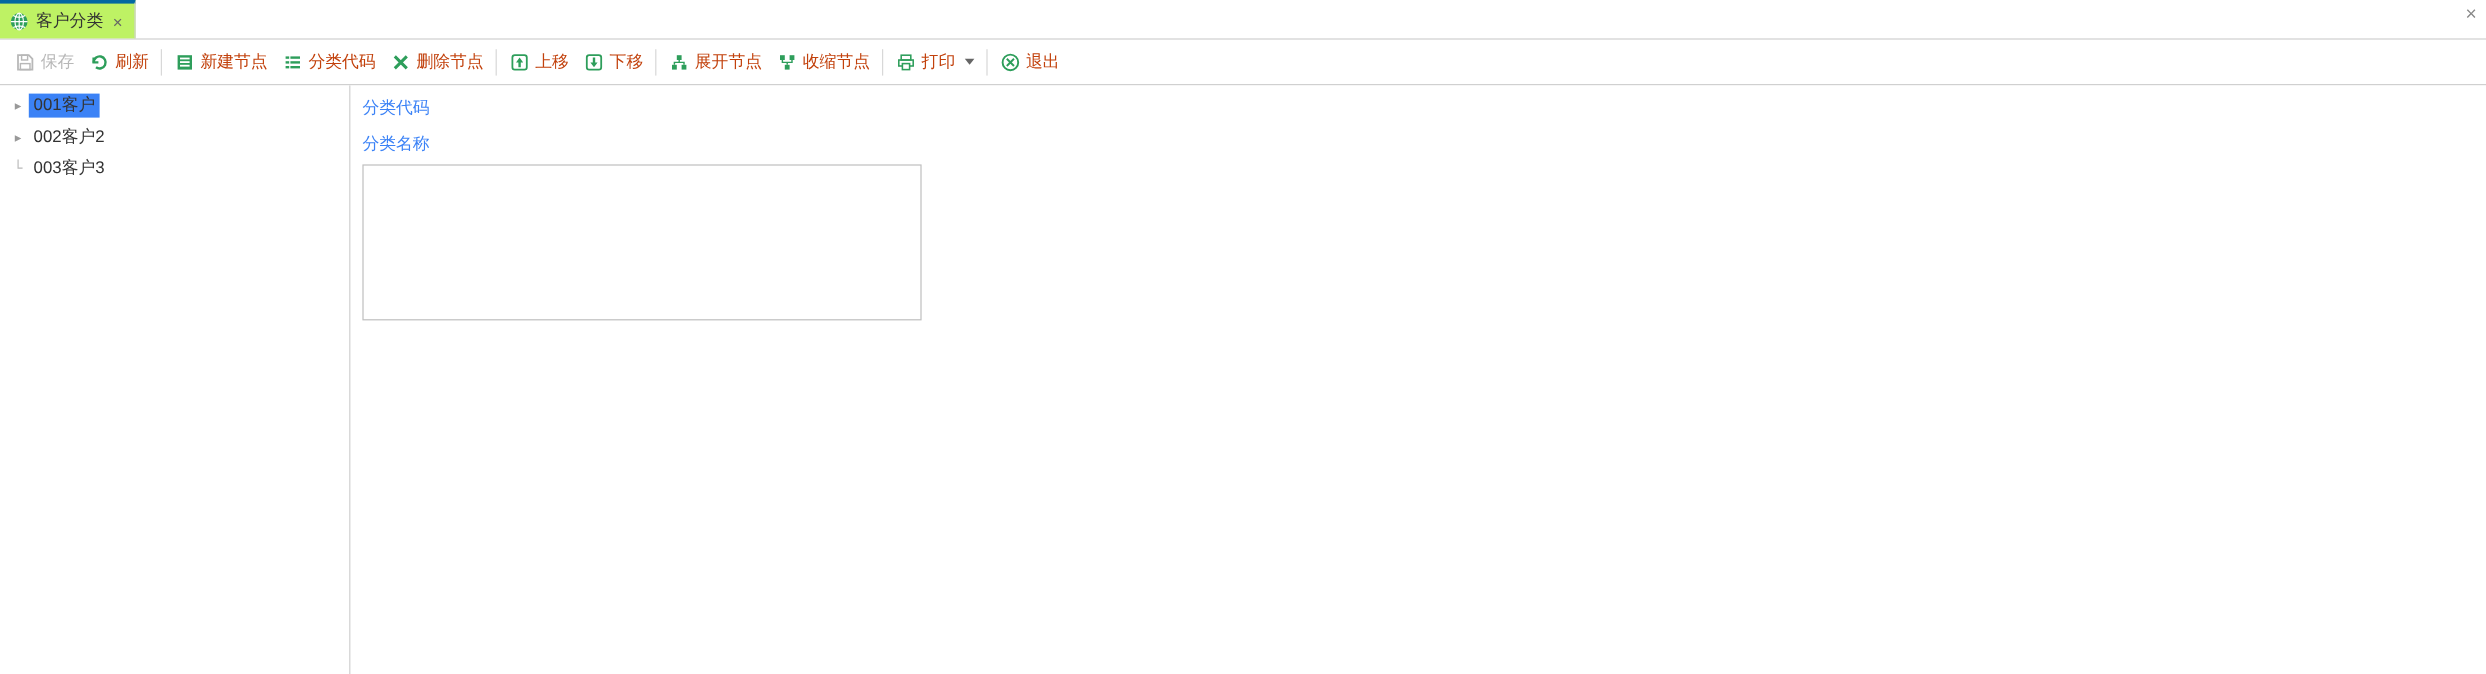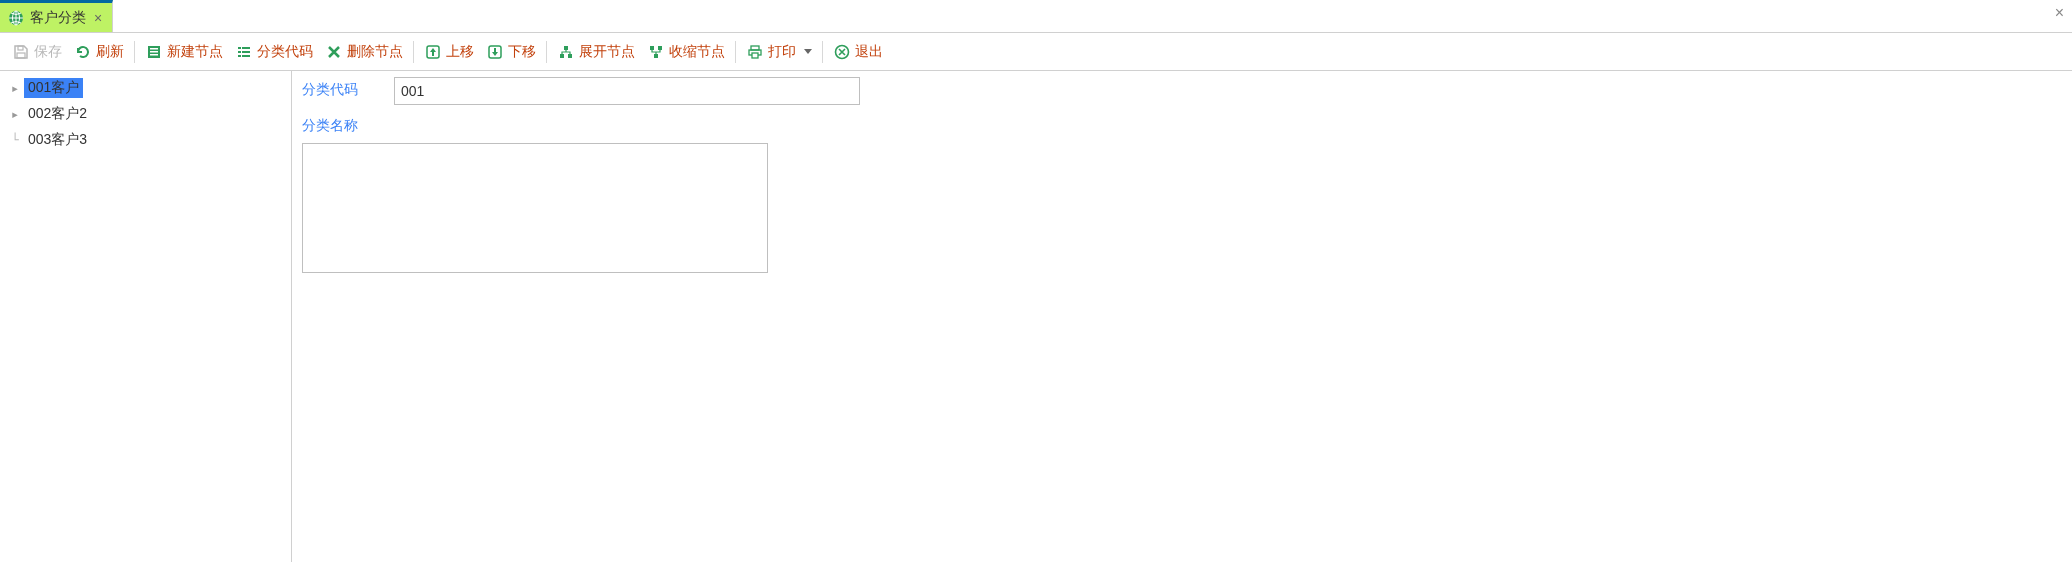--- a/index.html
+++ b/index.html
@@ -306,21 +306,20 @@
     </div>
     <div class="tree-item">
       <span class="tree-elbow">└</span>
       <span class="tree-label">003客户3</span>
     </div>
   </div>
 
   <div class="form-panel">
     <div class="form-row">
       <div class="form-label">分类代码</div>
-      <input class="form-input" type="text" value="001" style="">
     </div>
     <div class="form-row">
       <div class="form-label">分类名称</div>
     </div>
     <div class="form-row">
       <textarea class="form-textarea" style=""></textarea>
     </div>
   </div>
 </div>
 

